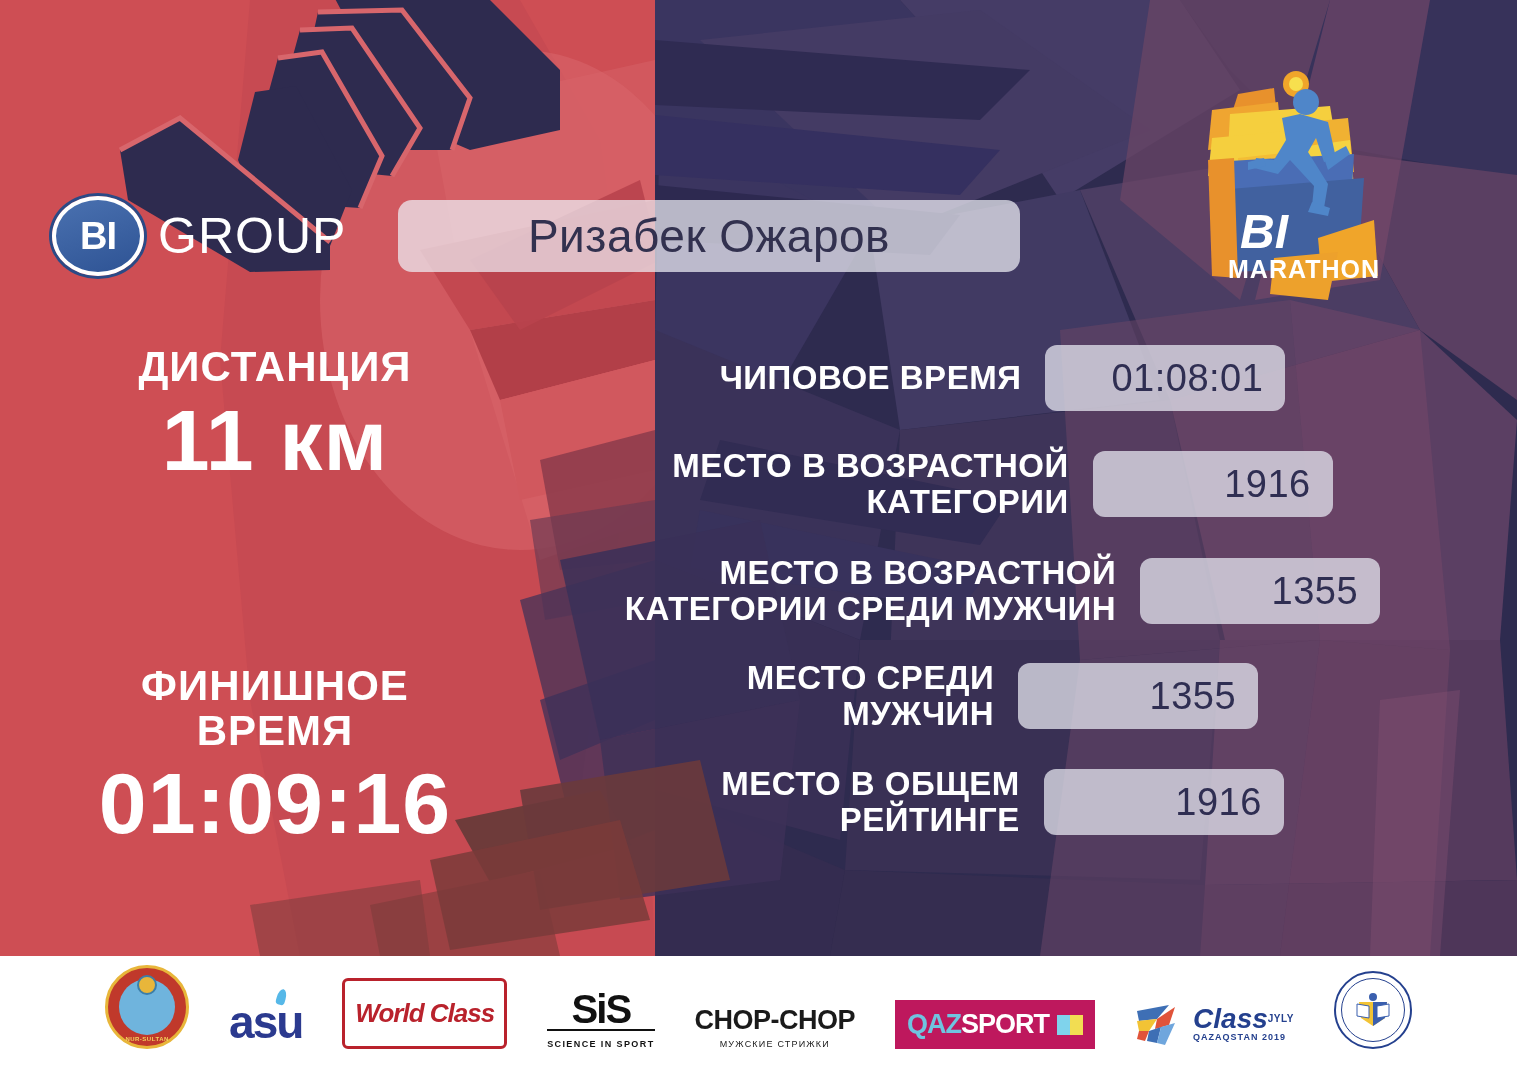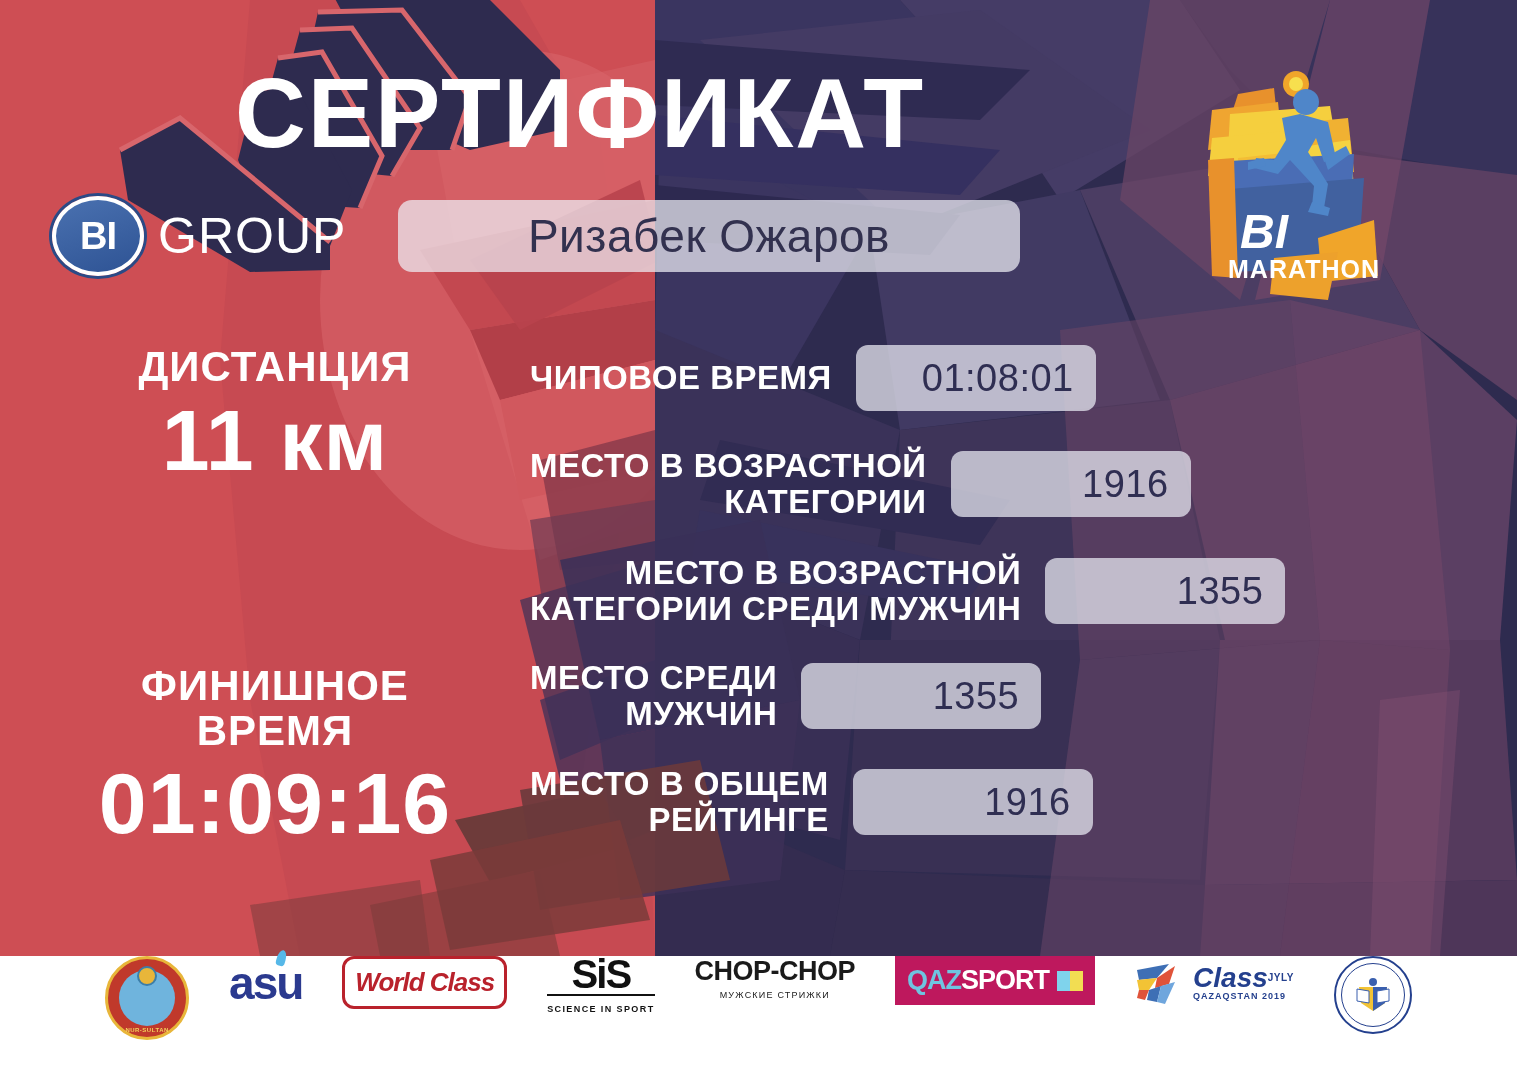--- a/index.html
+++ b/index.html
@@ -67,59 +67,59 @@
   .lstat{position:absolute;width:470px;left:40px;text-align:center;color:#fff;}
   .lstat .lbl{font-size:42px;font-weight:bold;letter-spacing:1px;line-height:1.06;}
   .lstat .val{font-size:86px;font-weight:bold;letter-spacing:1px;line-height:1.08;margin-top:4px;}
 
   #dist{top:345px;}
   #ftime{top:650px;margin-top:14px;}
 
   
   .rrow{
     position:absolute;left:530px;width:945px;height:66px;
-    display:flex;align-items:center;justify-content:flex-start;gap:24px;
+    display:flex;align-items:center;justify-content:center;gap:24px;
   }
   .rrow .rlbl{
     flex:0 1 auto;text-align:right;color:#ffffff;
     font-size:33px;font-weight:bold;letter-spacing:0.5px;line-height:1.08;
     white-space:pre-line;
   }
   .rrow .rval{
     flex:0 0 240px;height:66px;border-radius:12px;
     background:rgba(223,223,233,0.78);
     display:flex;align-items:center;justify-content:flex-end;
     padding-right:22px;box-sizing:border-box;
     color:#2f2e52;font-size:38px;letter-spacing:0.5px;
   }
 
   
   .footer{
     position:absolute;left:0;top:956px;width:1517px;height:93px;
     background:#ffffff;
-    display:flex;align-items:flex-start;justify-content:center;gap:40px;
+    display:flex;align-items:flex-end;justify-content:center;gap:40px;
     padding:0 46px;box-sizing:border-box;
   }
   .sp{display:flex;align-items:center;justify-content:center;flex:0 0 auto;}
 
   
   .emb{width:78px;height:78px;border-radius:50%;background:#c0392b;
        border:3px solid #e8b63a;position:relative;display:flex;align-items:center;
        justify-content:center;}
   .emb .inner{width:56px;height:56px;border-radius:50%;background:#6fb4dd;
        display:flex;align-items:flex-end;justify-content:center;}
   .emb .txt{position:absolute;bottom:4px;font-size:6px;color:#f3d35c;font-weight:bold;letter-spacing:.5px;}
   .emb .sun{position:absolute;top:7px;width:16px;height:16px;border-radius:50%;
        background:#e8b63a;border:2px solid #3c7ea8;}
 
   .asu{font-size:46px;font-weight:bold;color:#2b3a8f;letter-spacing:-2px;position:relative;}
   .asu i{position:absolute;top:-6px;left:48px;width:9px;height:16px;background:#56b8e8;
          border-radius:60% 60% 40% 40%/70% 70% 30% 30%;transform:rotate(16deg);}
 
-  .wc{border:3px solid #b9222c;border-radius:12px;padding:8px 10px;}
+  .wc{border:3px solid #b9222c;border-radius:6px;padding:17px 10px;}
   .wc span{font-style:italic;font-weight:bold;font-size:26px;color:#b9222c;letter-spacing:-1px;}
 
   .sis{text-align:center;}
   .sis .big{font-size:40px;font-weight:bold;color:#111;letter-spacing:-2px;line-height:.9;}
   .sis .sub{font-size:9px;font-weight:bold;color:#111;letter-spacing:1.4px;
             border-top:2px solid #111;padding-top:8px;margin-top:2px;}
 
   .chop{text-align:center;}
   .chop .big{font-size:27px;font-weight:bold;color:#1a1a1a;letter-spacing:-0.5px;}
   .chop .sub{font-size:9px;color:#1a1a1a;letter-spacing:1.2px;margin-top:3px;}
@@ -226,21 +226,20 @@
         <polygon points="250,905 420,880 430,956 260,956" fill="#7c3c3c" opacity="0.55"></polygon>
       </g>
 
       <polygon points="560,560 760,520 800,700 600,740" fill="#3a3058" opacity="0.85"></polygon>
       <polygon points="600,740 800,700 780,880 620,900" fill="#3d3157" opacity="0.8"></polygon>
       <polygon points="520,790 700,760 730,880 540,910" fill="#6a3a3c" opacity="0.9"></polygon>
       <polygon points="430,860 620,820 650,920 450,950" fill="#7a3b3a" opacity="0.85"></polygon>
     </svg>
   </div>
 
-  <div class="title">СЕРТИФИКАТ</div>
 
   <div class="bi-group">
     <div class="bi-badge">BI</div>
     <div class="bi-word">GROUP</div>
   </div>
 
   <div class="name-badge">
     <span>Ризабек Ожаров</span>
   </div>
 

